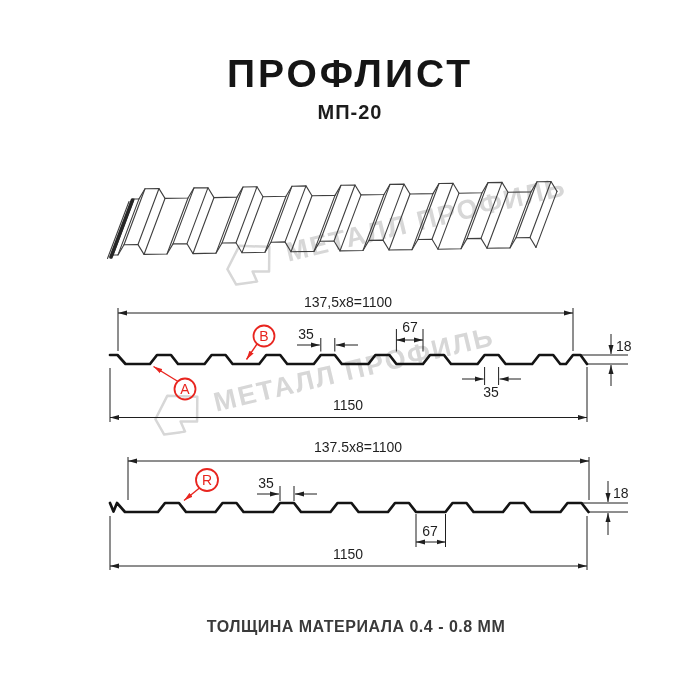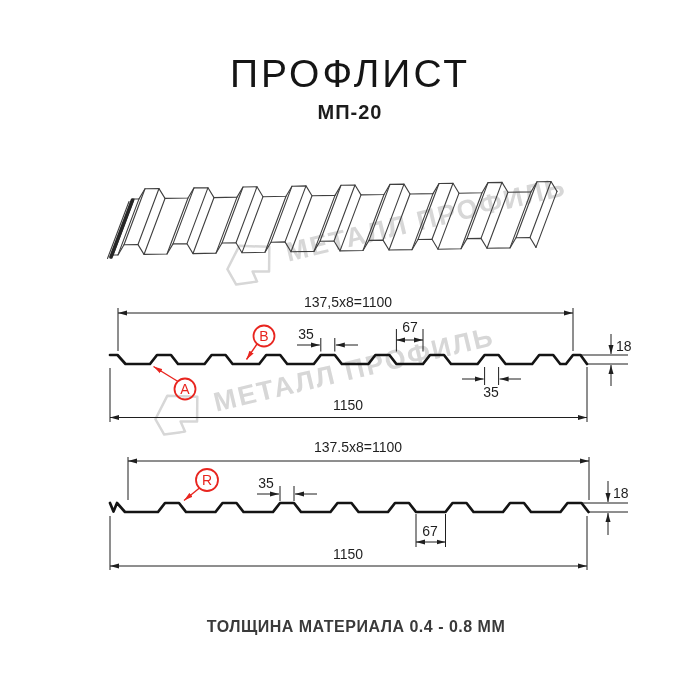--- a/index.html
+++ b/index.html
@@ -2,21 +2,21 @@
 <html><head>
 <meta charset="utf-8">
 <style>
   html,body{margin:0;padding:0;}
   body{
     width:700px;height:700px;position:relative;background:#ffffff;
     font-family:"Liberation Sans", sans-serif;overflow:hidden;
   }
   .page-title{
     position:absolute;left:0;top:52px;width:700px;text-align:center;
-    font-size:39px;font-weight:normal;letter-spacing:3px;color:#151515;
+    font-size:39px;font-weight:bold;letter-spacing:3px;color:#151515;
   }
   .page-subtitle{
     position:absolute;left:0;top:101px;width:700px;text-align:center;
     font-size:20px;font-weight:bold;letter-spacing:1px;color:#1c1c1c;
   }
   .footer-note{
     position:absolute;left:0;top:618px;width:700px;text-align:center;
     font-size:16px;font-weight:bold;letter-spacing:0.5px;color:#3a3a3a;padding-left:6px;
   }
   .wm{

